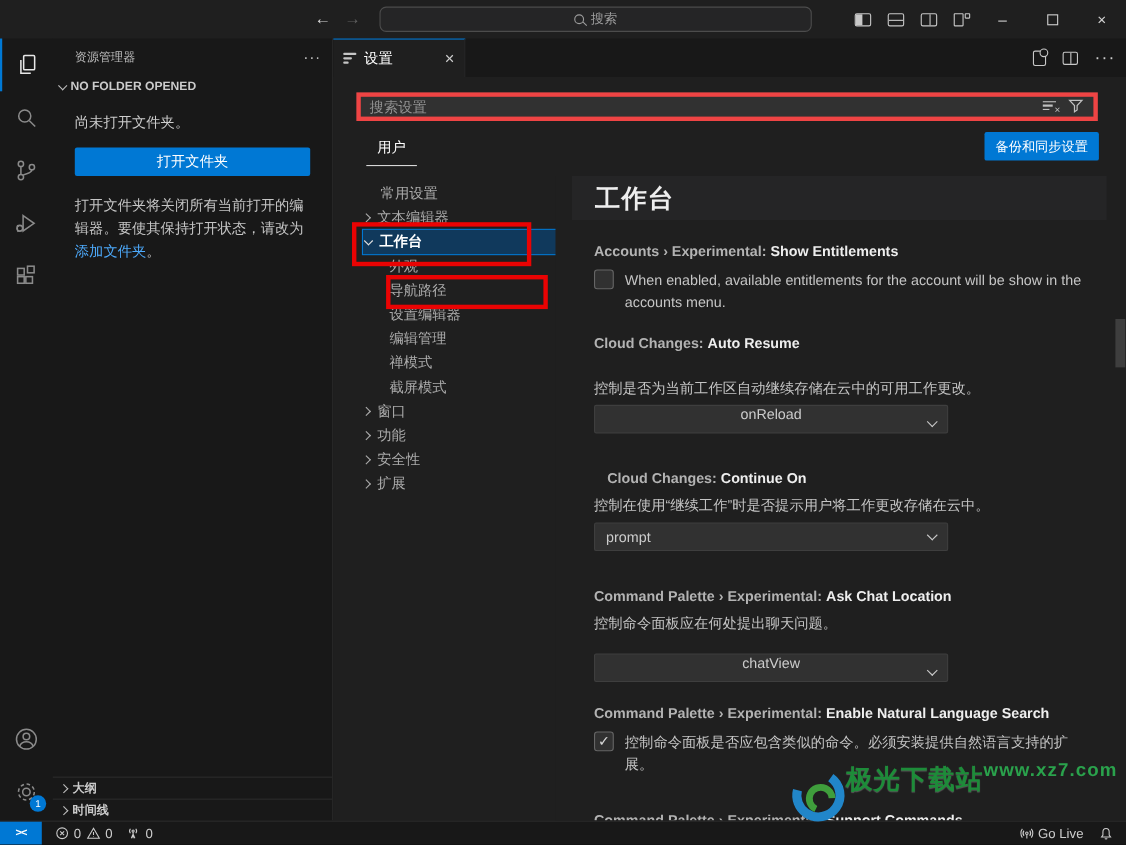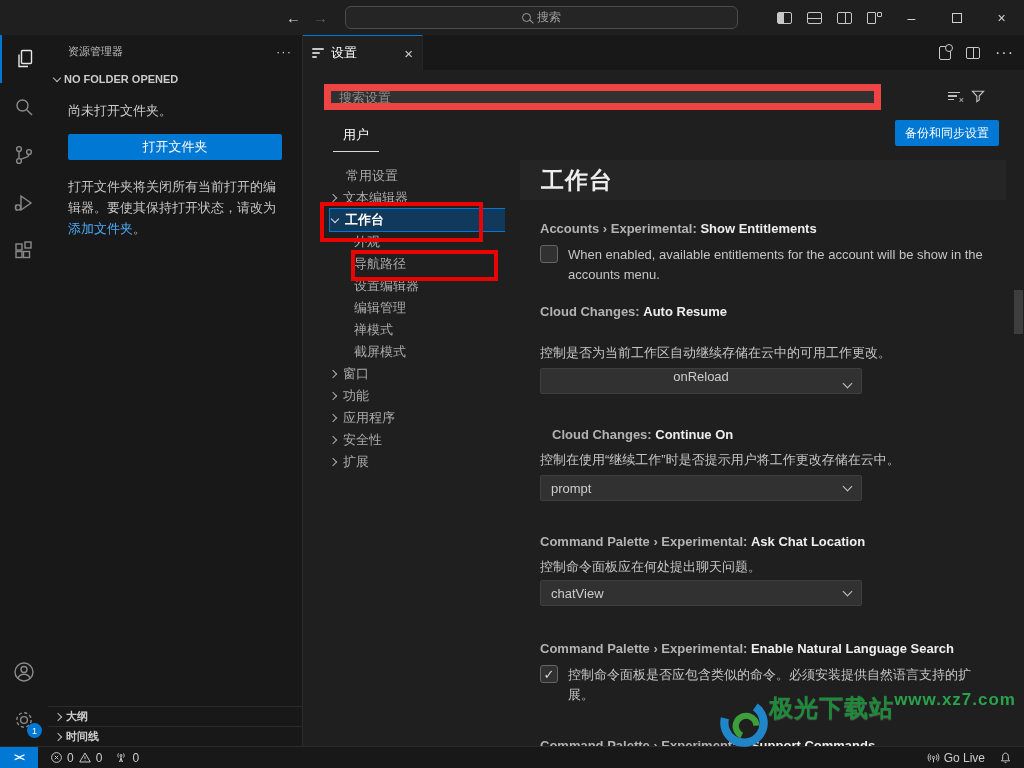--- a/index.html
+++ b/index.html
@@ -62,21 +62,21 @@
   .tune i { height:1.6px; background:#c5c5c5; border-radius:1px; display:block; }
   .tune i:nth-child(1){width:12px;} .tune i:nth-child(2){width:8px;} .tune i:nth-child(3){width:5px;}
   .tab-close { margin-left:auto; color:#cfcfcf; font-size:15px; }
   .editor-actions { position:absolute; right:10px; top:0; height:35px; display:flex; align-items:center; gap:15px; color:#cccccc; }
   .ea-doc { width:12px; height:14px; border:1.1px solid #c8c8c8; border-radius:2px; position:relative; }
   .ea-doc:after { content:""; position:absolute; right:-3px; top:-3px; width:6px; height:6px; border:1.1px solid #c8c8c8; border-radius:50%; background:#181818; }
   .ea-split { width:14px; height:12px; border:1.1px solid #c8c8c8; border-radius:2px; position:relative; }
   .ea-split:after { content:""; position:absolute; left:6px; top:0; bottom:0; border-left:1.1px solid #c8c8c8; }
 
   .settings-body { position:absolute; left:0; top:35px; right:0; bottom:0; }
-  .settings-search { position:absolute; left:21px; top:14px; width:557px; height:26px; background:#313131; border:7px solid #ef4444; color:#cccccc; font-size:13px; padding:0 64px 0 8px; outline:none; }
+  .settings-search { position:absolute; left:21px; top:14px; width:674px; height:26px; background:#313131; border:4px solid #ef4444; color:#cccccc; font-size:13px; padding:0 64px 0 8px; outline:none; }
   .settings-search::placeholder { color:#919191; }
   .ss-icons { position:absolute; left:645px; top:18px; display:flex; gap:10px; align-items:center; }
   .clearfilter { display:flex; flex-direction:column; gap:2px; width:12px; position:relative; }
   .clearfilter i { height:1.4px; background:#c0c0c0; display:block; }
   .clearfilter i:nth-child(1){width:12px;} .clearfilter i:nth-child(2){width:9px;} .clearfilter i:nth-child(3){width:6px;}
   .clearfilter:after { content:"×"; position:absolute; right:-4px; bottom:-5px; color:#c0c0c0; font-size:9px; }
   .scope-row { position:absolute; left:30px; top:55px; height:30px; }
   .scope-tab { font-size:13px; color:#ffffff; padding:6px 10px 9px; border-bottom:1px solid #d7d7d7; }
   .sync-btn { position:absolute; right:25px; top:50px; height:26px; background:#0078d4; border-radius:2px; color:#ffffff; font-size:12px; display:flex; align-items:center; padding:0 10px; cursor:pointer; }
 
@@ -310,24 +310,20 @@
         <div class="toc-row haschev">
             <span class="chev right"></span>
             <span>窗口</span>
           </div>
         <div class="toc-row haschev">
             <span class="chev right"></span>
             <span>功能</span>
           </div>
         <div class="toc-row haschev">
             <span class="chev right"></span>
-            <span>应用程序</span>
-          </div>
-        <div class="toc-row haschev">
-            <span class="chev right"></span>
             <span>安全性</span>
           </div>
         <div class="toc-row haschev">
             <span class="chev right"></span>
             <span>扩展</span>
           </div>
       </div>
 
       <div class="content">
         <div class="page-header">
@@ -349,21 +345,21 @@
 
         <div class="set-label" style="top:267px;margin-left:12px;"><span class="pre">Cloud Changes: </span><span class="nm">Continue On</span></div>
         <div class="set-desc" style="top:290px;">控制在使用“继续工作”时是否提示用户将工作更改存储在云中。</div>
         <div class="select" style="top:315px;">
             <span>prompt</span>
             <span class="chev down"></span>
           </div>
 
         <div class="set-label" style="top:374px;"><span class="pre">Command Palette › Experimental: </span><span class="nm">Ask Chat Location</span></div>
         <div class="set-desc" style="top:397px;">控制命令面板应在何处提出聊天问题。</div>
-        <div class="select" style="top:420px;">
+        <div class="select" style="top:434px;flex-direction:column;">
             <span>chatView</span>
             <span class="chev down"></span>
           </div>
 
         <div class="set-label" style="top:481px;"><span class="pre">Command Palette › Experimental: </span><span class="nm">Enable Natural Language Search</span></div>
         <div class="cb-row" style="top:505px;">
           <span class="checkbox">✓</span>
           <span class="cb-desc">控制命令面板是否应包含类似的命令。必须安装提供自然语言支持的扩展。</span>
         </div>
 

